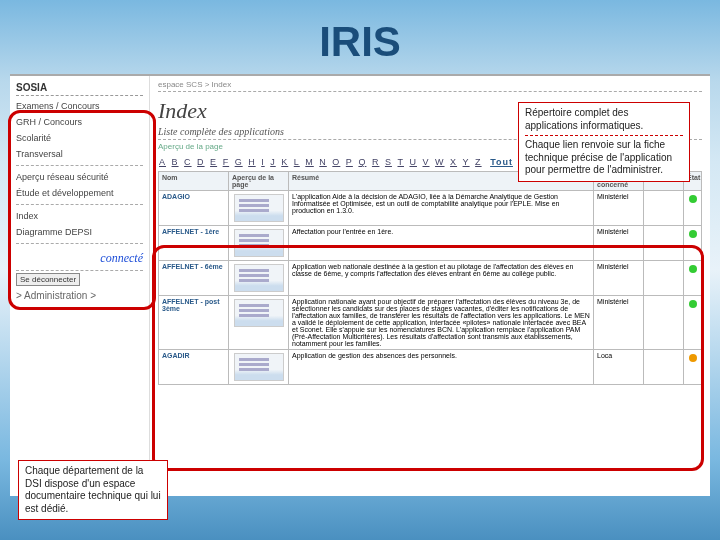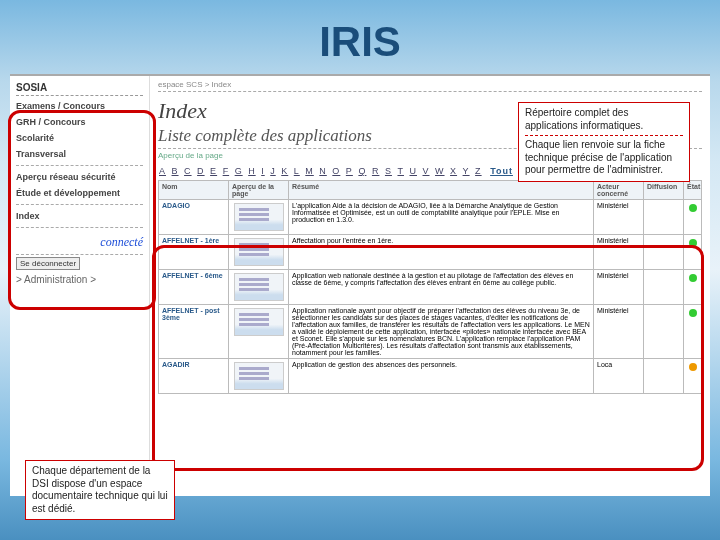--- a/index.html
+++ b/index.html
@@ -38,21 +38,20 @@
     font-weight: bold;
     font-size: 10px;
     border-bottom: 1px dashed #999;
     padding: 2px 0;
     margin-bottom: 2px;
   }
   .sidebar-item {
     padding: 3px 0;
     color: #444;
     cursor: pointer;
-    font-weight: bold;
   }
   .sidebar-sep { border-top: 1px dashed #aaa; margin: 3px 0; }
   .sidebar-status {
     font-style: italic;
     font-family: Georgia, serif;
     font-size: 12px;
     color: #1d4ed8;
     padding: 4px 0;
     border-bottom: 1px dashed #aaa;
     text-align: right;
@@ -68,21 +67,21 @@
   }
   .sidebar-adm { font-size: 10px; color: #666; padding-top: 2px; }
   .main {
     flex: 1;
     padding: 4px 8px;
     position: relative;
     overflow: hidden;
   }
   .breadcrumb { font-size: 8px; color: #888; border-bottom: 1px dashed #aaa; padding-bottom: 2px; }
   .page-h1 { font-family: Georgia, serif; font-style: italic; font-size: 22px; color: #444; padding: 6px 0 2px; }
-  .page-h2 { font-family: Georgia, serif; font-style: italic; font-size: 17px; color: #555; border-bottom: 1px dashed #aaa; padding-bottom: 2px; }
+  .page-h2 { font-family: Georgia, serif; font-style: italic; font-size: 10px; color: #555; border-bottom: 1px dashed #aaa; padding-bottom: 2px; }
   .page-sub { font-size: 8px; color: #6a8; padding: 2px 0; }
   .alpha { font-size: 9px; color: #444; padding: 4px 0; letter-spacing: 1px; }
   .alpha a { color: #446; text-decoration: underline; margin: 0 1px; cursor: pointer; }
   .alpha .tout { color: #2a5a8a; font-weight: bold; margin-left: 4px; }
   table.apps {
     width: 100%;
     border-collapse: collapse;
     font-size: 7px;
     table-layout: fixed;
   }
@@ -117,21 +116,21 @@
     background: #fff;
     border: 1.5px solid #c00;
     padding: 4px 6px;
     font-size: 10px;
     font-family: "Trebuchet MS", sans-serif;
     color: #222;
     line-height: 1.25;
     z-index: 50;
   }
   .callout.top { top: 102px; right: 30px; width: 172px; }
-  .callout.bottom { bottom: 20px; left: 25px; width: 150px; }
+  .callout.bottom { bottom: 20px; left: 18px; width: 150px; }
 
   
   .highlight {
     position: absolute;
     border: 3px solid #c00;
     border-radius: 12px;
     pointer-events: none;
     z-index: 40;
   }
   .hl-side { top: 110px; left: 8px; width: 148px; height: 200px; }
@@ -148,20 +147,21 @@
     <div class="sidebar-hdr">SOSIA</div>
     <div class="sidebar-item">Examens / Concours</div>
     <div class="sidebar-item">GRH / Concours</div>
     <div class="sidebar-item">Scolarité</div>
     <div class="sidebar-item">Transversal</div>
     <div class="sidebar-sep"></div>
     <div class="sidebar-item">Aperçu réseau sécurité</div>
     <div class="sidebar-item">Étude et développement</div>
     <div class="sidebar-sep"></div>
     <div class="sidebar-item">Index</div>
+    <div class="sidebar-item">Diagramme DEPSI</div>
     <div class="sidebar-sep"></div>
     <div class="sidebar-status">connecté</div>
     <span class="sidebar-btn">Se déconnecter</span>
     <div class="sidebar-adm">&gt; Administration &gt;</div>
   </div>
 
   <div class="main">
     <div class="breadcrumb">espace SCS &gt; Index</div>
     <div class="page-h1">Index</div>
     <div class="page-h2">Liste complète des applications</div>

